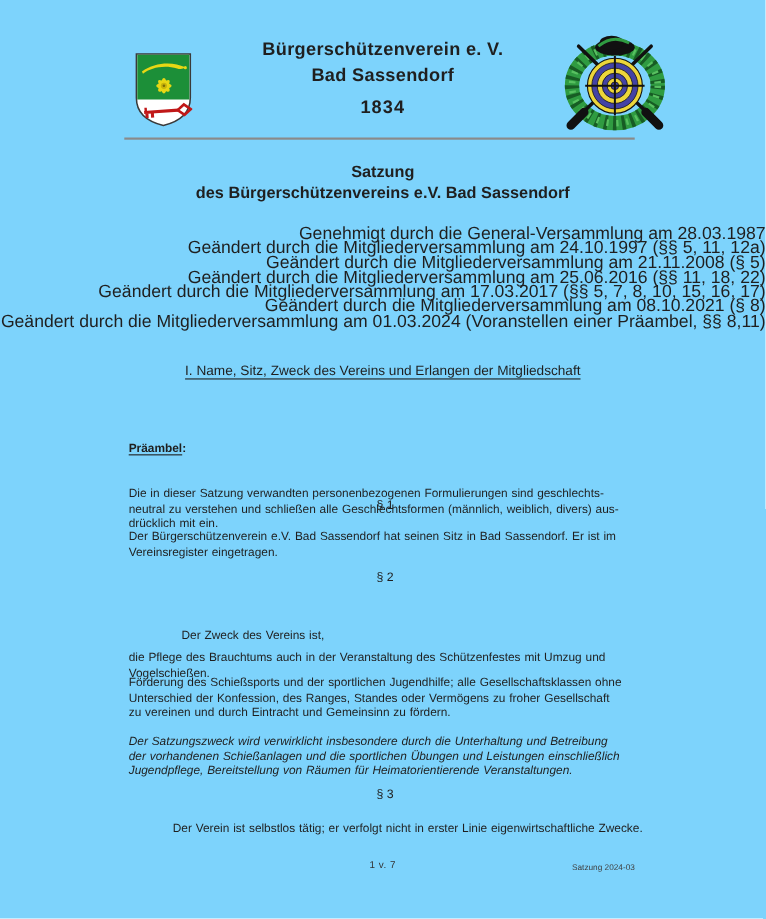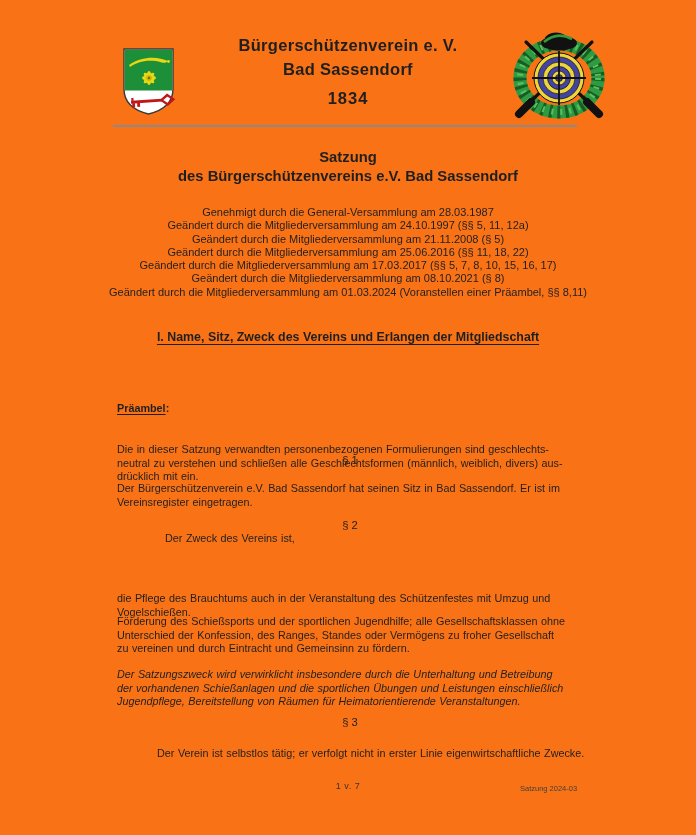--- a/index.html
+++ b/index.html
@@ -1,50 +1,50 @@
 <!DOCTYPE html>
 <html><head>
 <meta charset="utf-8">
 <style>
   html,body { margin:0; padding:0; background:#ffffff; }
   .page {
-    position:relative; width:696px; height:835px; background:#f97316;
+    position:relative; width:696px; height:835px; background:#7dd3fc;
     font-family:"Liberation Sans", sans-serif; color:#1f1f1f; overflow:hidden;
   }
   .abs { position:absolute; }
   .center { left:0; width:696px; text-align:center; }
   .bold { font-weight:bold; }
   .underline { text-decoration:underline; text-underline-offset:2px; }
 
   
   .org-title { top:33px; font-size:16.5px; line-height:24px; font-weight:bold; letter-spacing:0.3px; }
   .org-year  { top:89px; font-size:16.5px; font-weight:bold; letter-spacing:1px; }
   .logo-left  { top:47px; left:122px; width:53px; height:69px; }
   .logo-right { top:30px; left:511px; width:96px; height:92px; }
   .header-rule { top:125px; left:113px; width:464px; height:1.5px; background:#8a8a8a; }
 
   
   .doc-title { top:148px; font-size:14.8px; line-height:18.5px; font-weight:bold; }
 
   
-  .amendments { top:206px; font-size:11px; line-height:13.3px; }
+  .amendments { top:206px; font-size:16px; line-height:13.3px;text-align:right; }
 
   
-  .section-heading { top:330px; font-size:12.4px; font-weight:bold; text-decoration:underline; text-underline-offset:2.5px; }
+  .section-heading { top:330px; font-size:12.4px; font-weight:normal; text-decoration:underline; text-underline-offset:2.5px; }
 
   
   .para {
     left:117px; width:466px; font-size:10.8px; line-height:13.6px;
     white-space:pre; word-spacing:0.5px;
   }
   .sec-label { left:117px; width:466px; text-align:center; font-size:11.2px; }
 
   .p-preamble { top:375px; }
   .l-s1 { top:454px; }  .p-s1   { top:482px; }
-  .l-s2 { top:519px; }  .p-s2a  { top:532px;padding-left:48px; } .p-s2b { top:575px;margin-top:17px; }
+  .l-s2 { top:519px; }  .p-s2a  { top:572px;padding-left:48px; } .p-s2b { top:575px;margin-top:17px; }
                         .p-s2c  { top:615px; } .p-s2d { top:668px;font-style:italic; }
   .l-s3 { top:716px; }  .p-s3   { top:747px;padding-left:40px; }
 
   
   .footer-page { top:781px; font-size:9px; color:#333; letter-spacing:0.5px; }
   .footer-version { top:784px; left:520px; font-size:7.5px; color:#3f3f3f; }
 </style>
 </head>
 <body>
 

